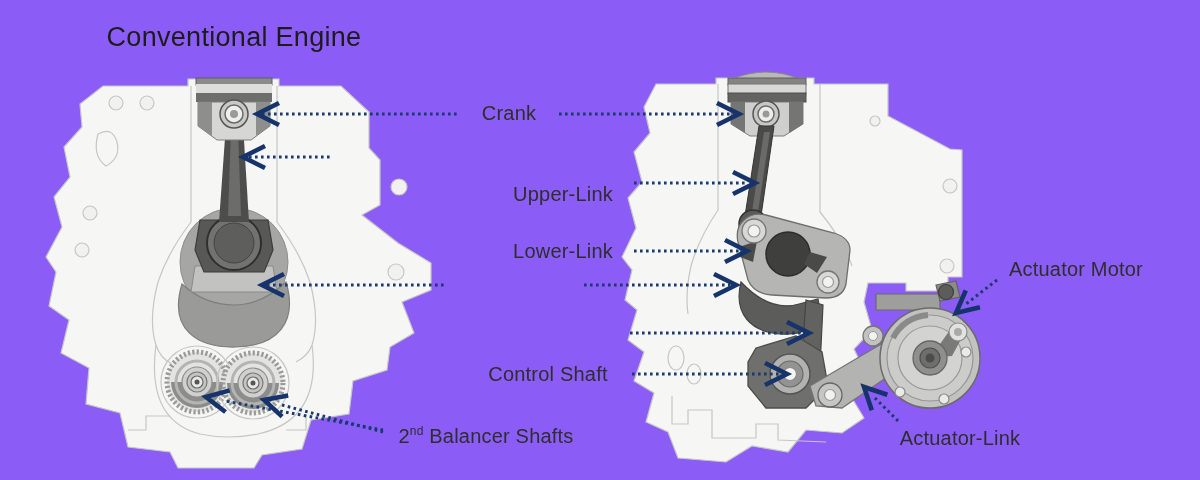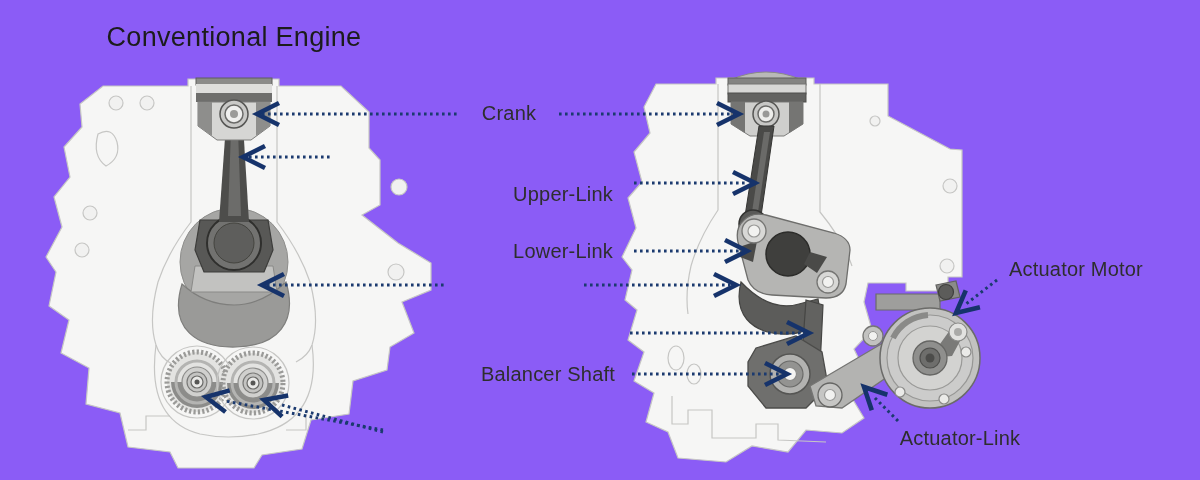--- a/index.html
+++ b/index.html
@@ -240,17 +240,18 @@
         <path class="chev" d="M22,-11 L0,0 L22,11" transform="translate(264,400) rotate(16)"></path>
       </g>
     </g>
   </svg>
 
   <div class="title" style="left:234px;top:37px;">Conventional Engine</div>
 
   <div class="lbl" style="left:509px;top:113px;">Crank</div>
   <div class="lbl" style="left:563px;top:194px;">Upper-Link</div>
   <div class="lbl" style="left:563px;top:251px;">Lower-Link</div>
-  <div class="lbl" style="left:548px;top:374px;">Balancer Shaft</div>
+  <div class="lbl" style="left:548px;top:374px;">Control Shaft</div>
   <div class="lbl" style="left:960px;top:438px;">Actuator-Link</div>
   <div class="lbl" style="left:1076px;top:269px;">Actuator Motor</div>
+  <div class="lbl" style="left:486px;top:436px;"><span>2</span><sup>nd</sup><span> Balancer Shafts</span></div>
 
 </div>
 
 </body></html>

